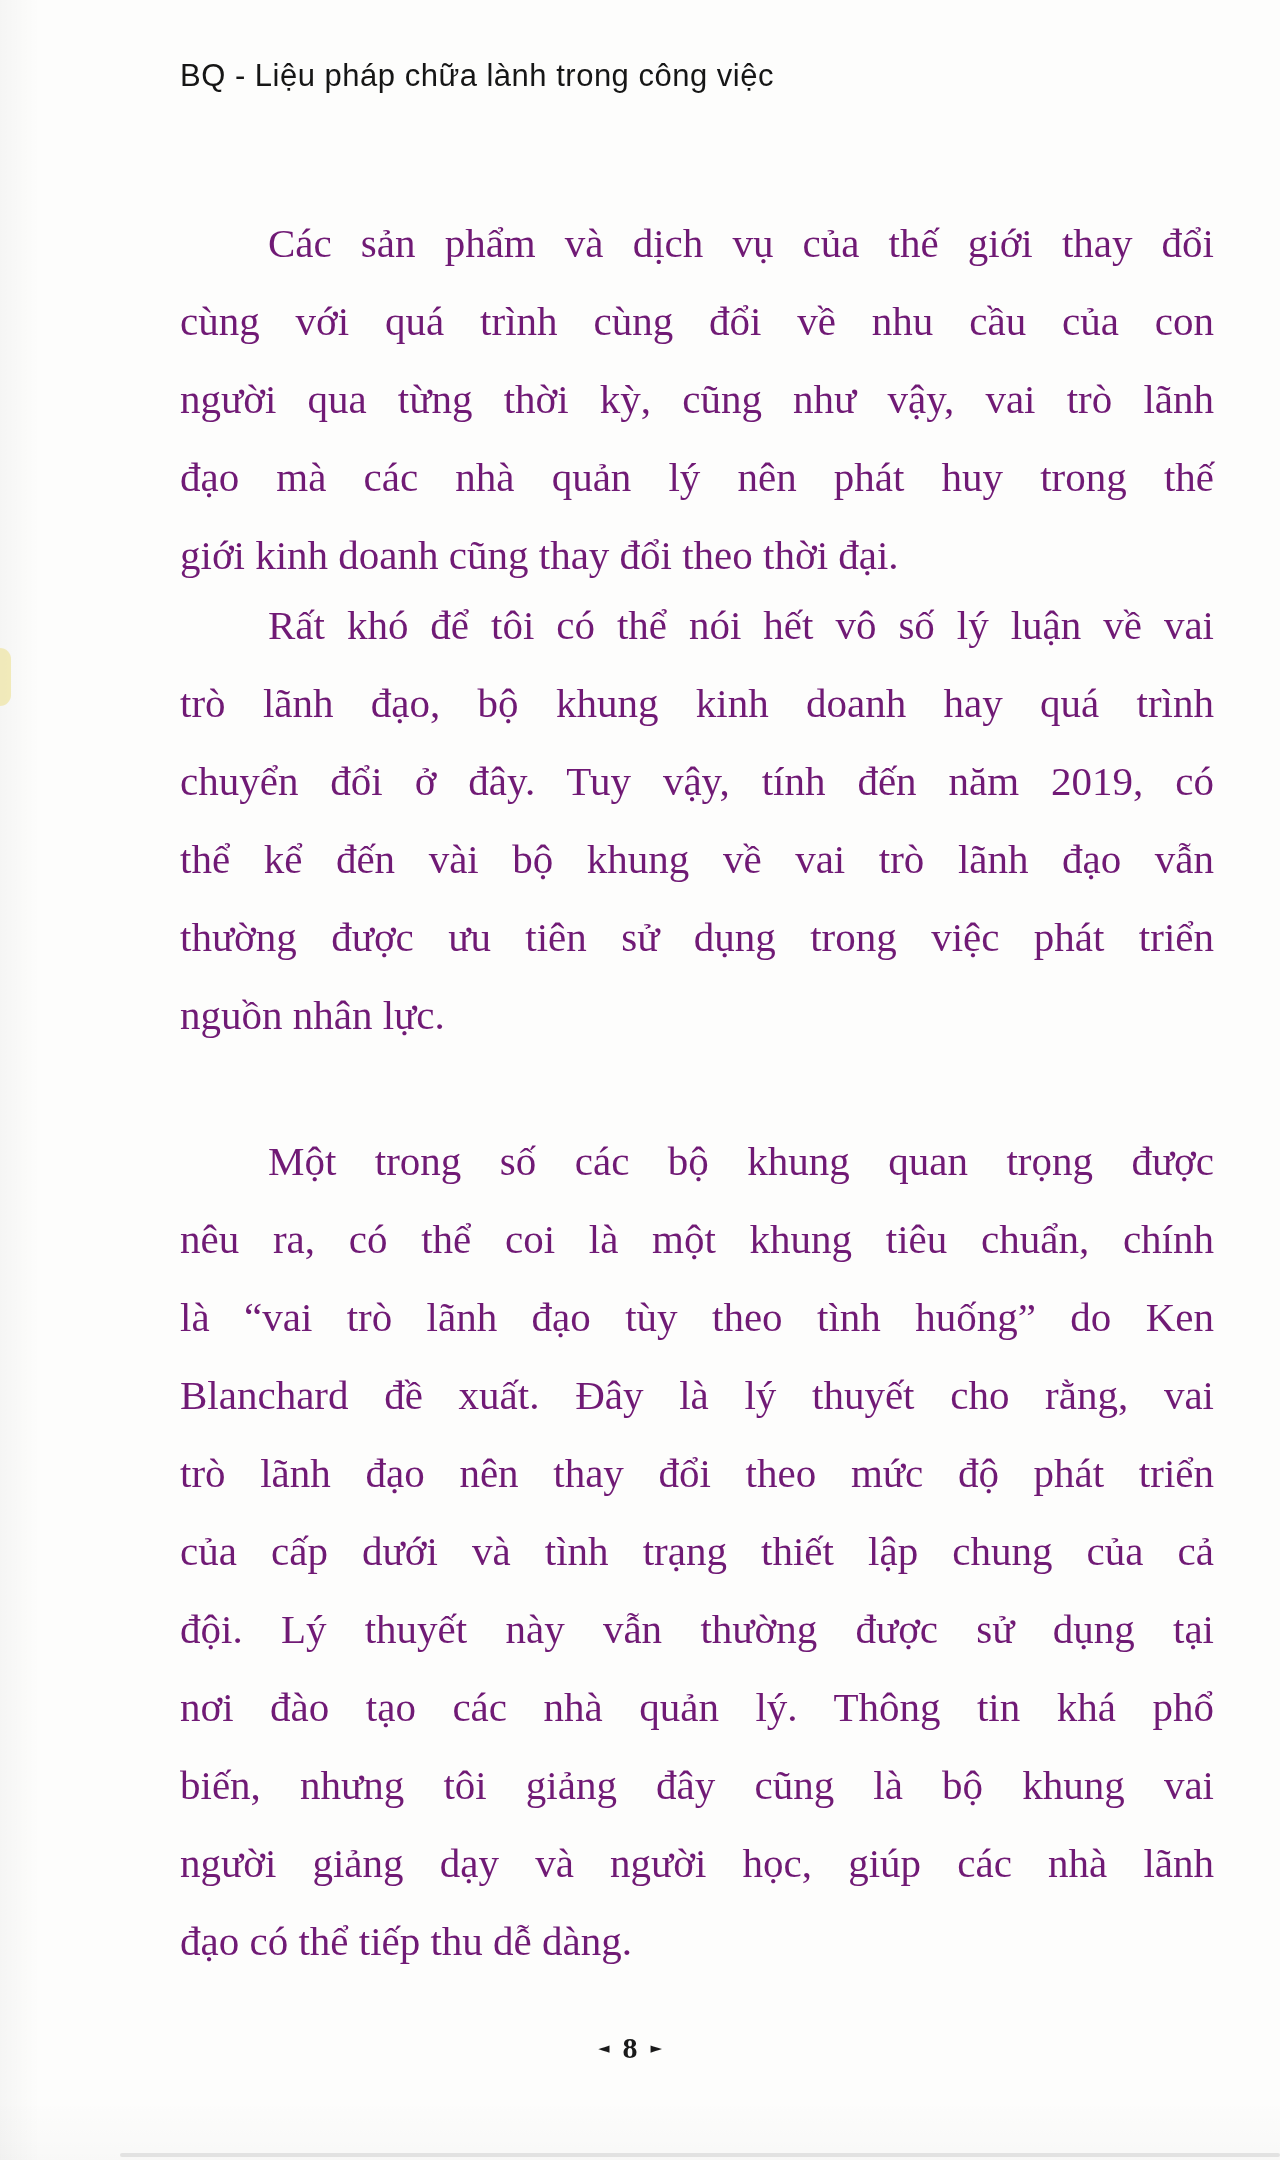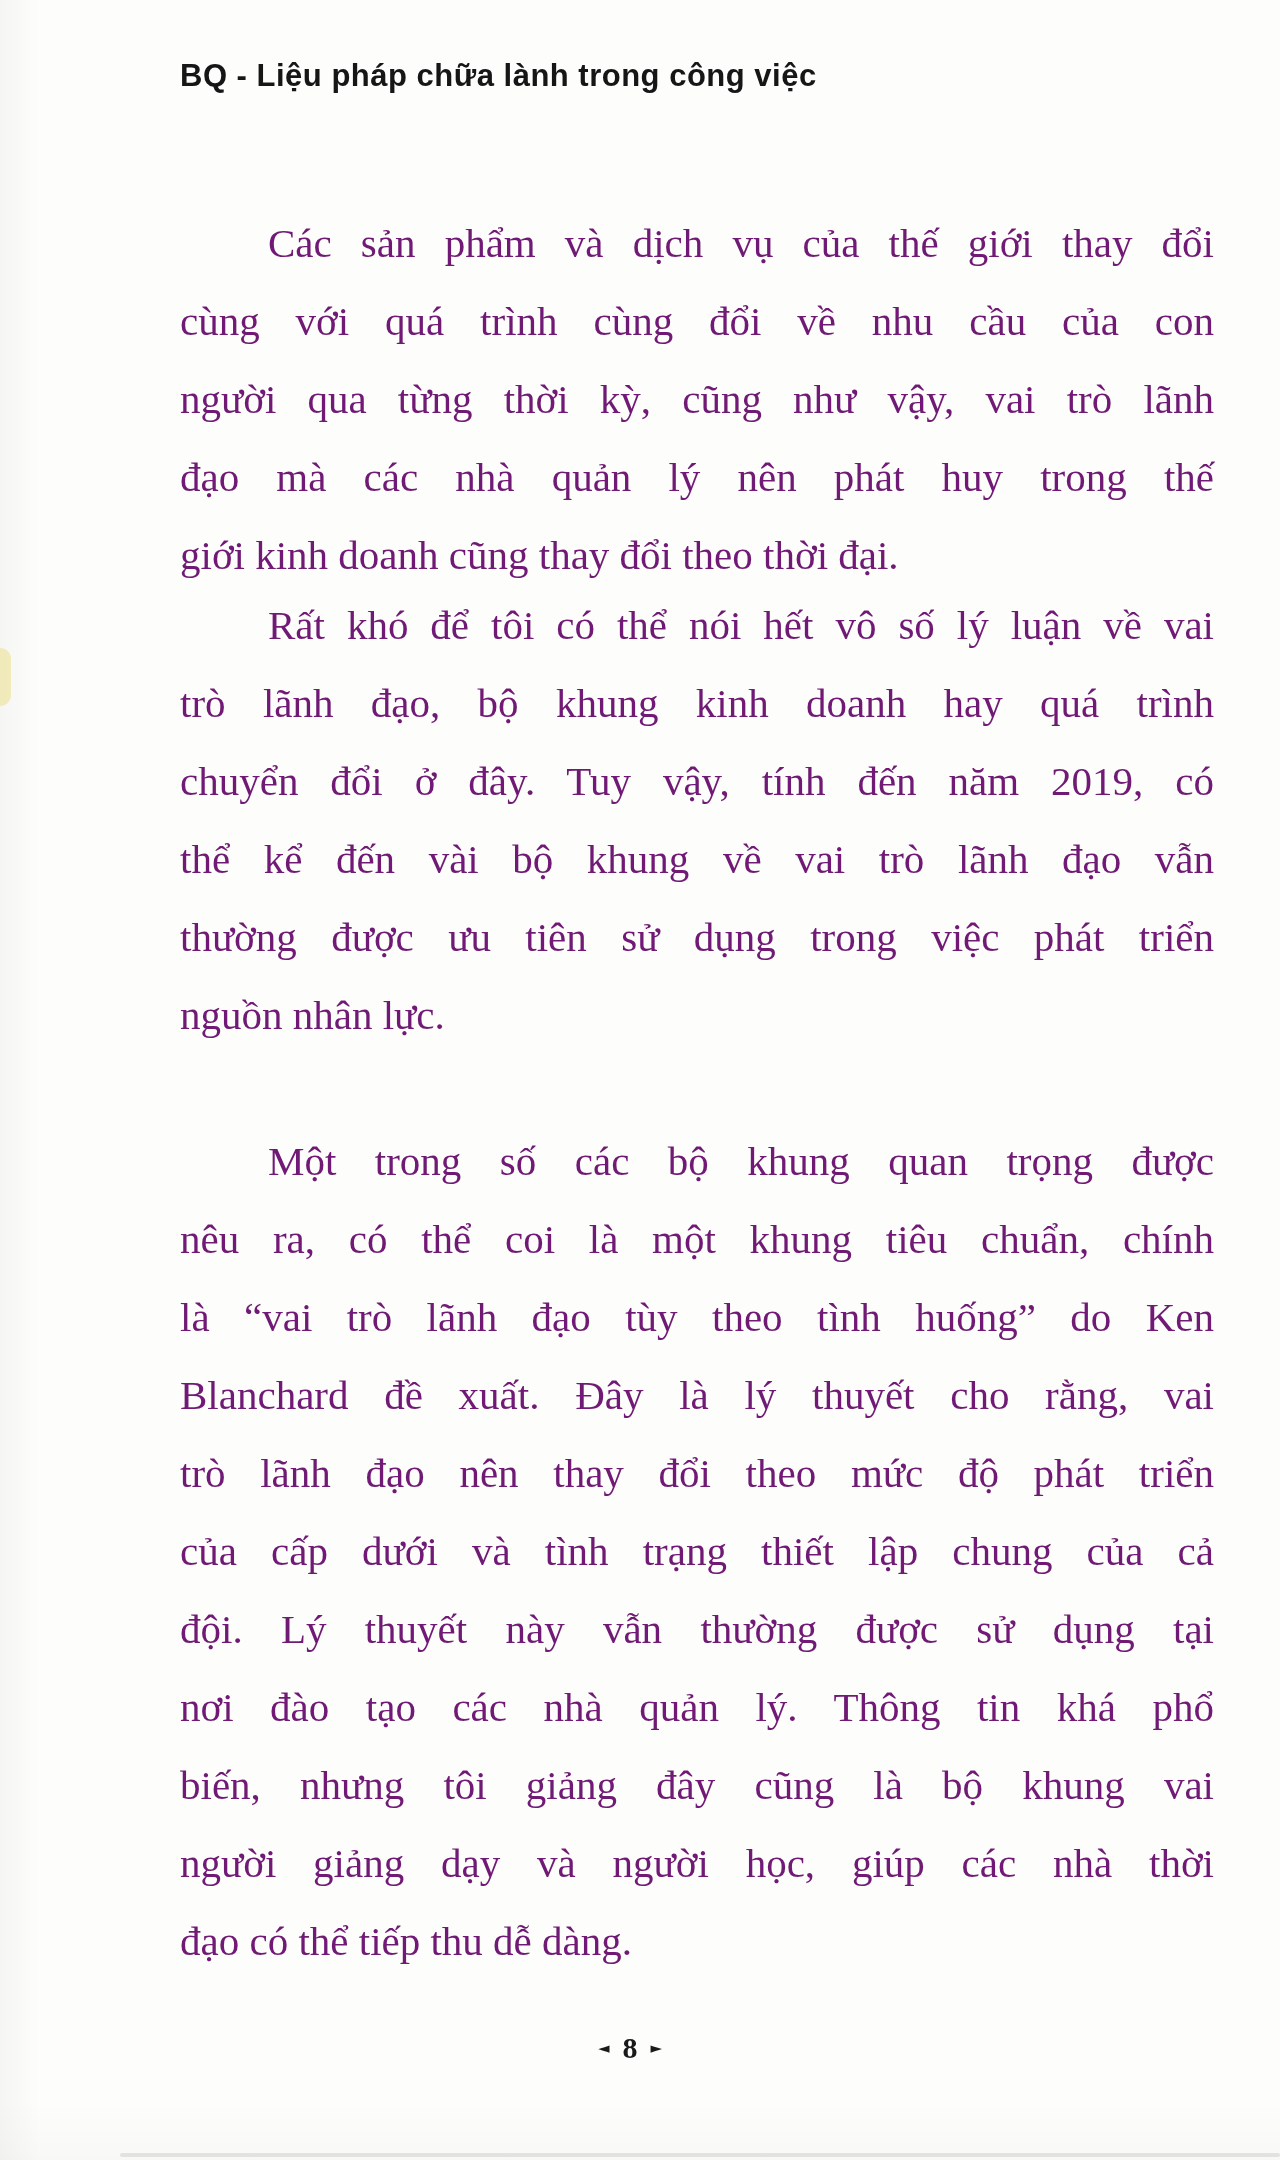--- a/index.html
+++ b/index.html
@@ -11,21 +11,21 @@
   
   .scan-shade{
     position:absolute;inset:0;pointer-events:none;
     background:
       linear-gradient(90deg, rgba(0,0,0,0.03) 0, rgba(0,0,0,0) 40px),
       linear-gradient(0deg, rgba(0,0,0,0.02) 0, rgba(0,0,0,0) 60px);
   }
   .running-head{
     position:absolute;left:180px;top:56px;height:40px;line-height:40px;
     font-family:"Liberation Sans","DejaVu Sans",sans-serif;
-    font-weight:700;font-size:31px;letter-spacing:0.5px;color:#161616;
+    font-weight:400;font-size:31px;letter-spacing:0.5px;color:#161616;
     white-space:nowrap;
     text-align:right;
   }
   .para{
     position:absolute;left:180px;width:1034px;color:#701a75;
   }
   .p1{top:204px;}
   .p2{top:586px;}
   .p3{top:1122px;}
   .line{
@@ -81,21 +81,21 @@
 <div class="para p3">
   <div class="line indent">Một trong số các bộ khung quan trọng được</div>
   <div class="line">nêu ra, có thể coi là một khung tiêu chuẩn, chính</div>
   <div class="line">là “vai trò lãnh đạo tùy theo tình huống” do Ken</div>
   <div class="line">Blanchard đề xuất. Đây là lý thuyết cho rằng, vai</div>
   <div class="line">trò lãnh đạo nên thay đổi theo mức độ phát triển</div>
   <div class="line">của cấp dưới và tình trạng thiết lập chung của cả</div>
   <div class="line">đội. Lý thuyết này vẫn thường được sử dụng tại</div>
   <div class="line">nơi đào tạo các nhà quản lý. Thông tin khá phổ</div>
   <div class="line">biến, nhưng tôi giảng đây cũng là bộ khung vai</div>
-  <div class="line">người giảng dạy và người học, giúp các nhà thời</div>
+  <div class="line">người giảng dạy và người học, giúp các nhà lãnh</div>
   <div class="line short">đạo có thể tiếp thu dễ dàng.</div>
 </div>
 
 <div class="page-footer">
   <span class="marker">◄</span>
   <span class="num">8</span>
   <span class="marker">►</span>
 </div>
 
 <div class="scan-bottom"></div>

